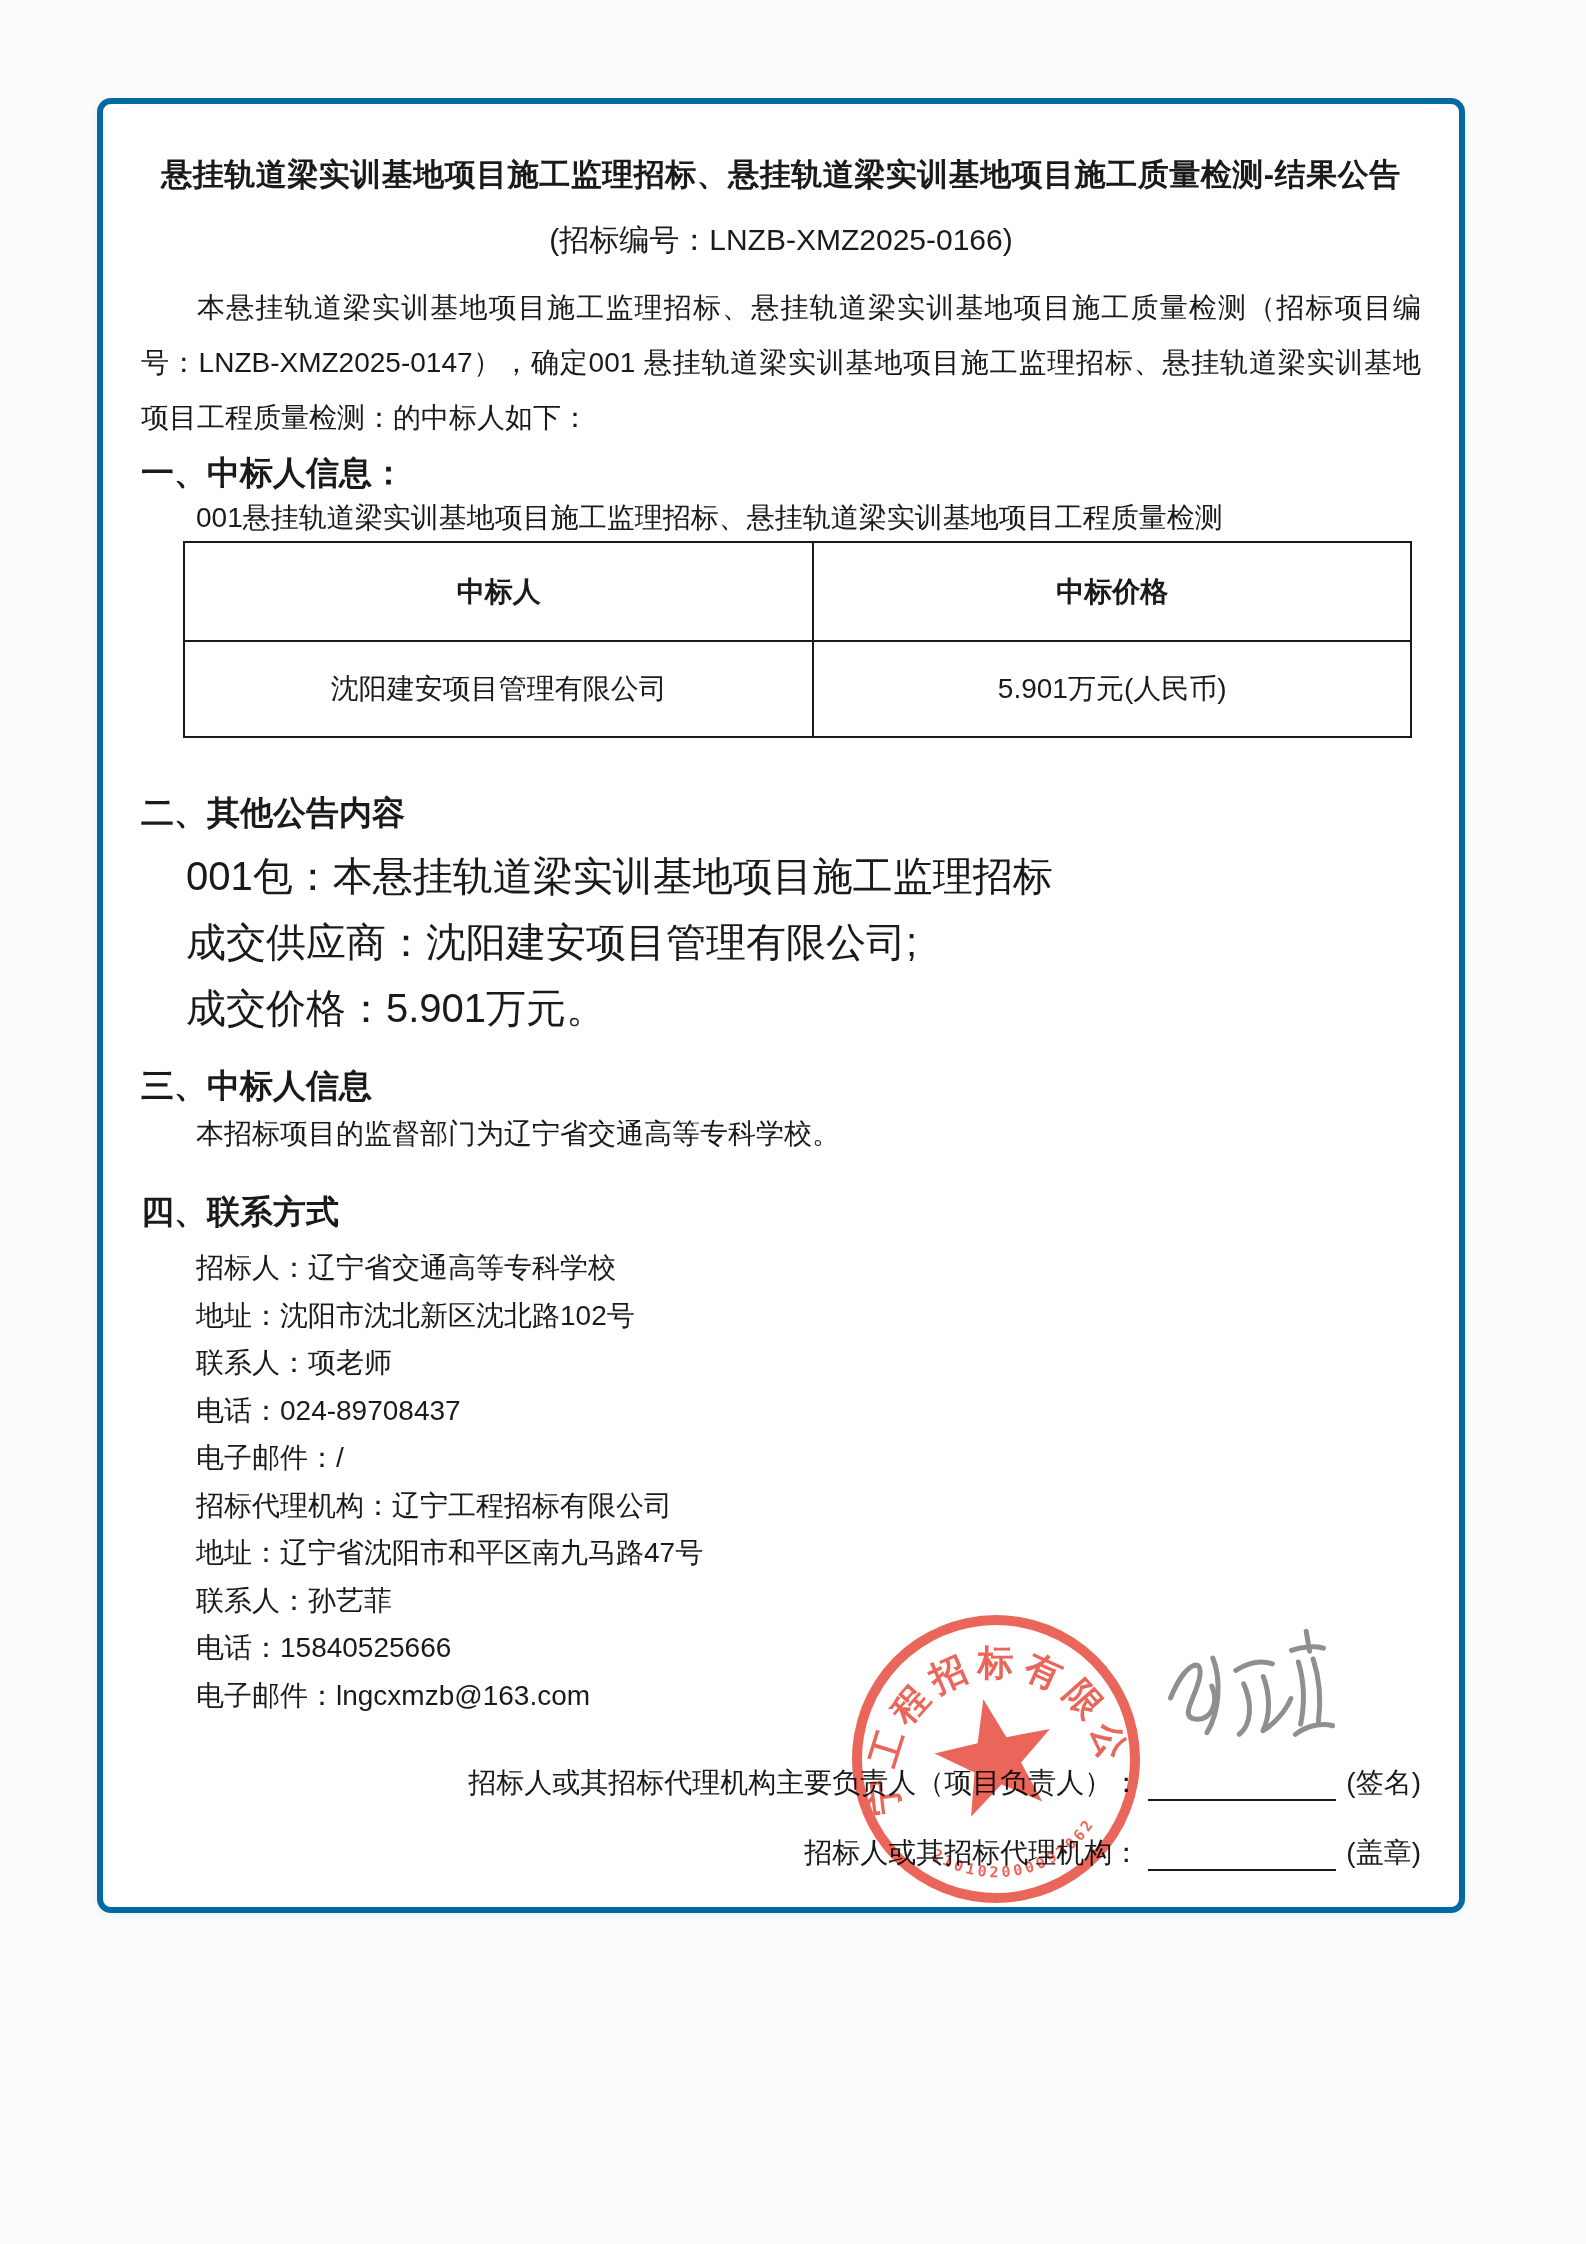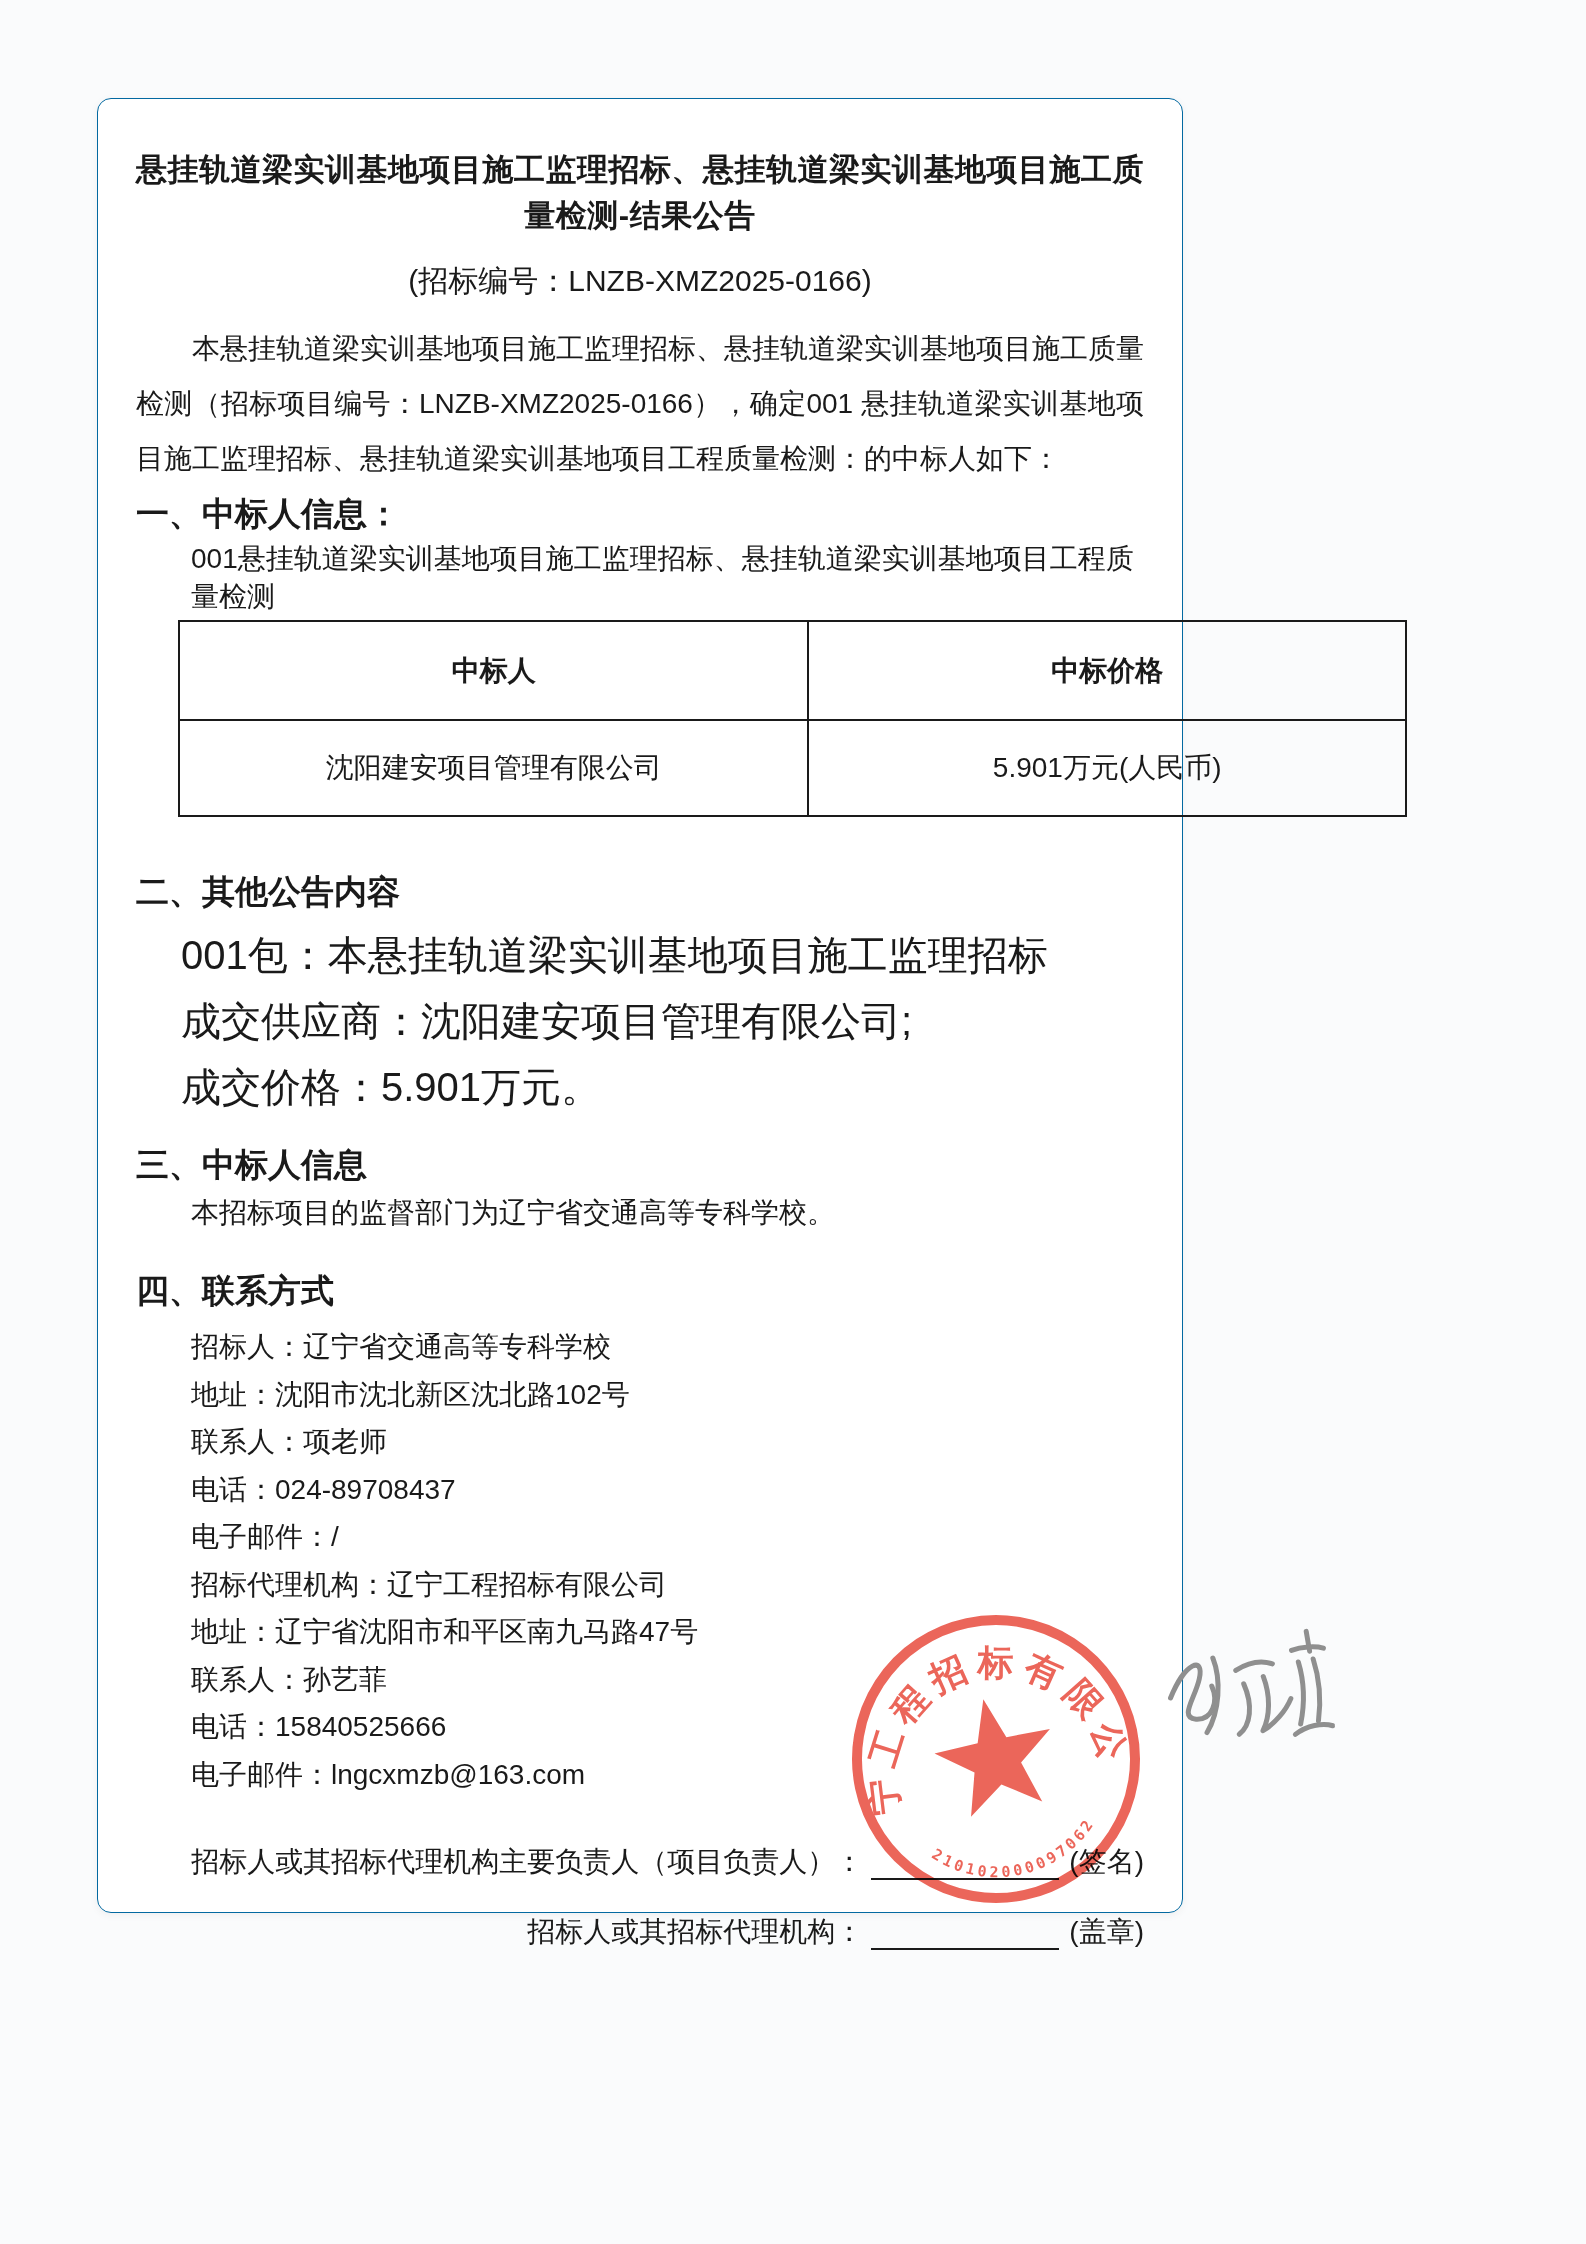--- a/index.html
+++ b/index.html
@@ -6,23 +6,23 @@
   body{
     width:1586px;height:2244px;
     background:#fafbfc;
     font-family:"Liberation Sans","DejaVu Sans",sans-serif;
     color:#1a1a1a;
     position:relative;
     -webkit-font-smoothing:antialiased;
   }
   .card{
     position:absolute;left:97px;top:98px;
-    width:1086px;height:1815px;
+    width:1368px;height:1815px;
     background:#ffffff;
-    border:1px solid #0369a1;
+    border:6px solid #0369a1;
     border-radius:14px;
     box-shadow:0 2px 8px rgba(0,0,0,.05);
     box-sizing:border-box;
     padding:48px 38px 0 38px;
   }
   .doc-title{
     font-size:31px;font-weight:bold;text-align:center;
     line-height:46px;letter-spacing:.5px;
   }
   .doc-subtitle{
@@ -80,21 +80,21 @@
   }
 </style>
 </head>
 <body>
 
 <div class="card">
 
   <div class="doc-title">悬挂轨道梁实训基地项目施工监理招标、悬挂轨道梁实训基地项目施工质量检测-结果公告</div>
   <div class="doc-subtitle">(招标编号：LNZB-XMZ2025-0166)</div>
 
-  <div class="intro">本悬挂轨道梁实训基地项目施工监理招标、悬挂轨道梁实训基地项目施工质量检测（招标项目编号：LNZB-XMZ2025-0166），确定001 悬挂轨道梁实训基地项目施工监理招标、悬挂轨道梁实训基地项目工程质量检测：的中标人如下：</div>
+  <div class="intro">本悬挂轨道梁实训基地项目施工监理招标、悬挂轨道梁实训基地项目施工质量检测（招标项目编号：LNZB-XMZ2025-0147），确定001 悬挂轨道梁实训基地项目施工监理招标、悬挂轨道梁实训基地项目工程质量检测：的中标人如下：</div>
 
   <div class="sec-heading h1">一、中标人信息：</div>
   <div class="note-line">001悬挂轨道梁实训基地项目施工监理招标、悬挂轨道梁实训基地项目工程质量检测</div>
 
   <table class="award">
     <colgroup>
         <col class="c1">
         <col class="c2">
       </colgroup>
     <tbody>

